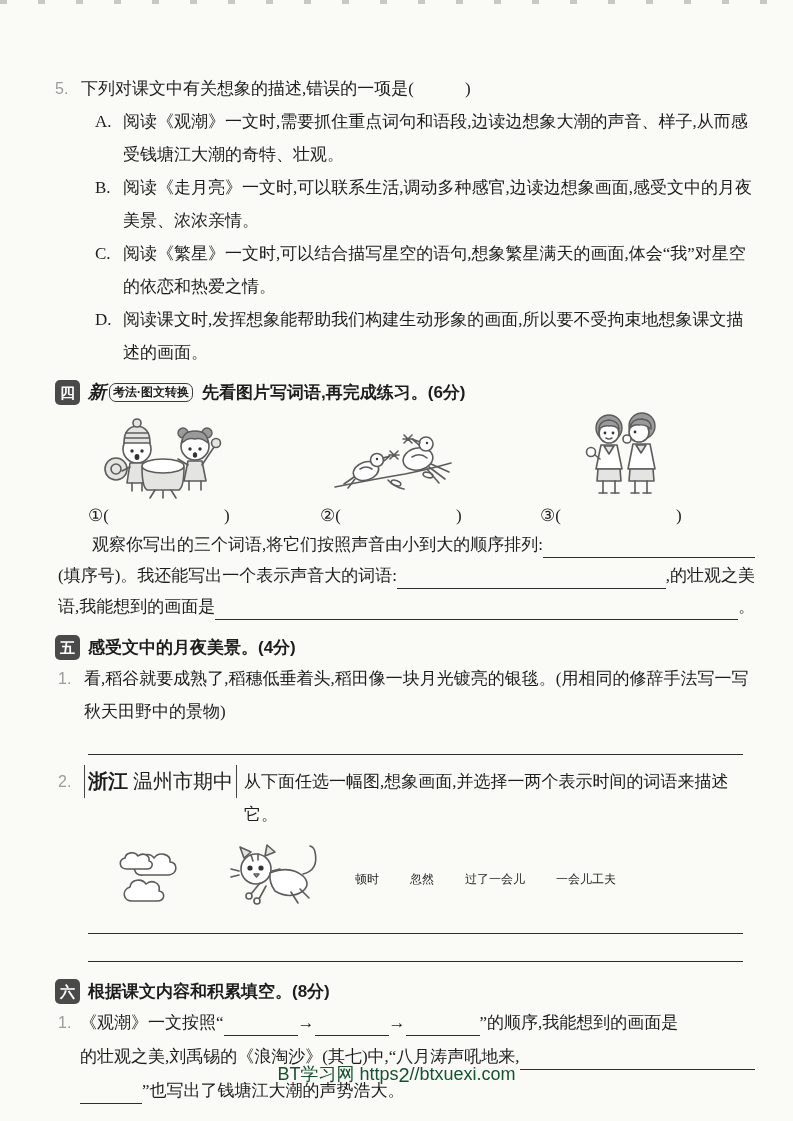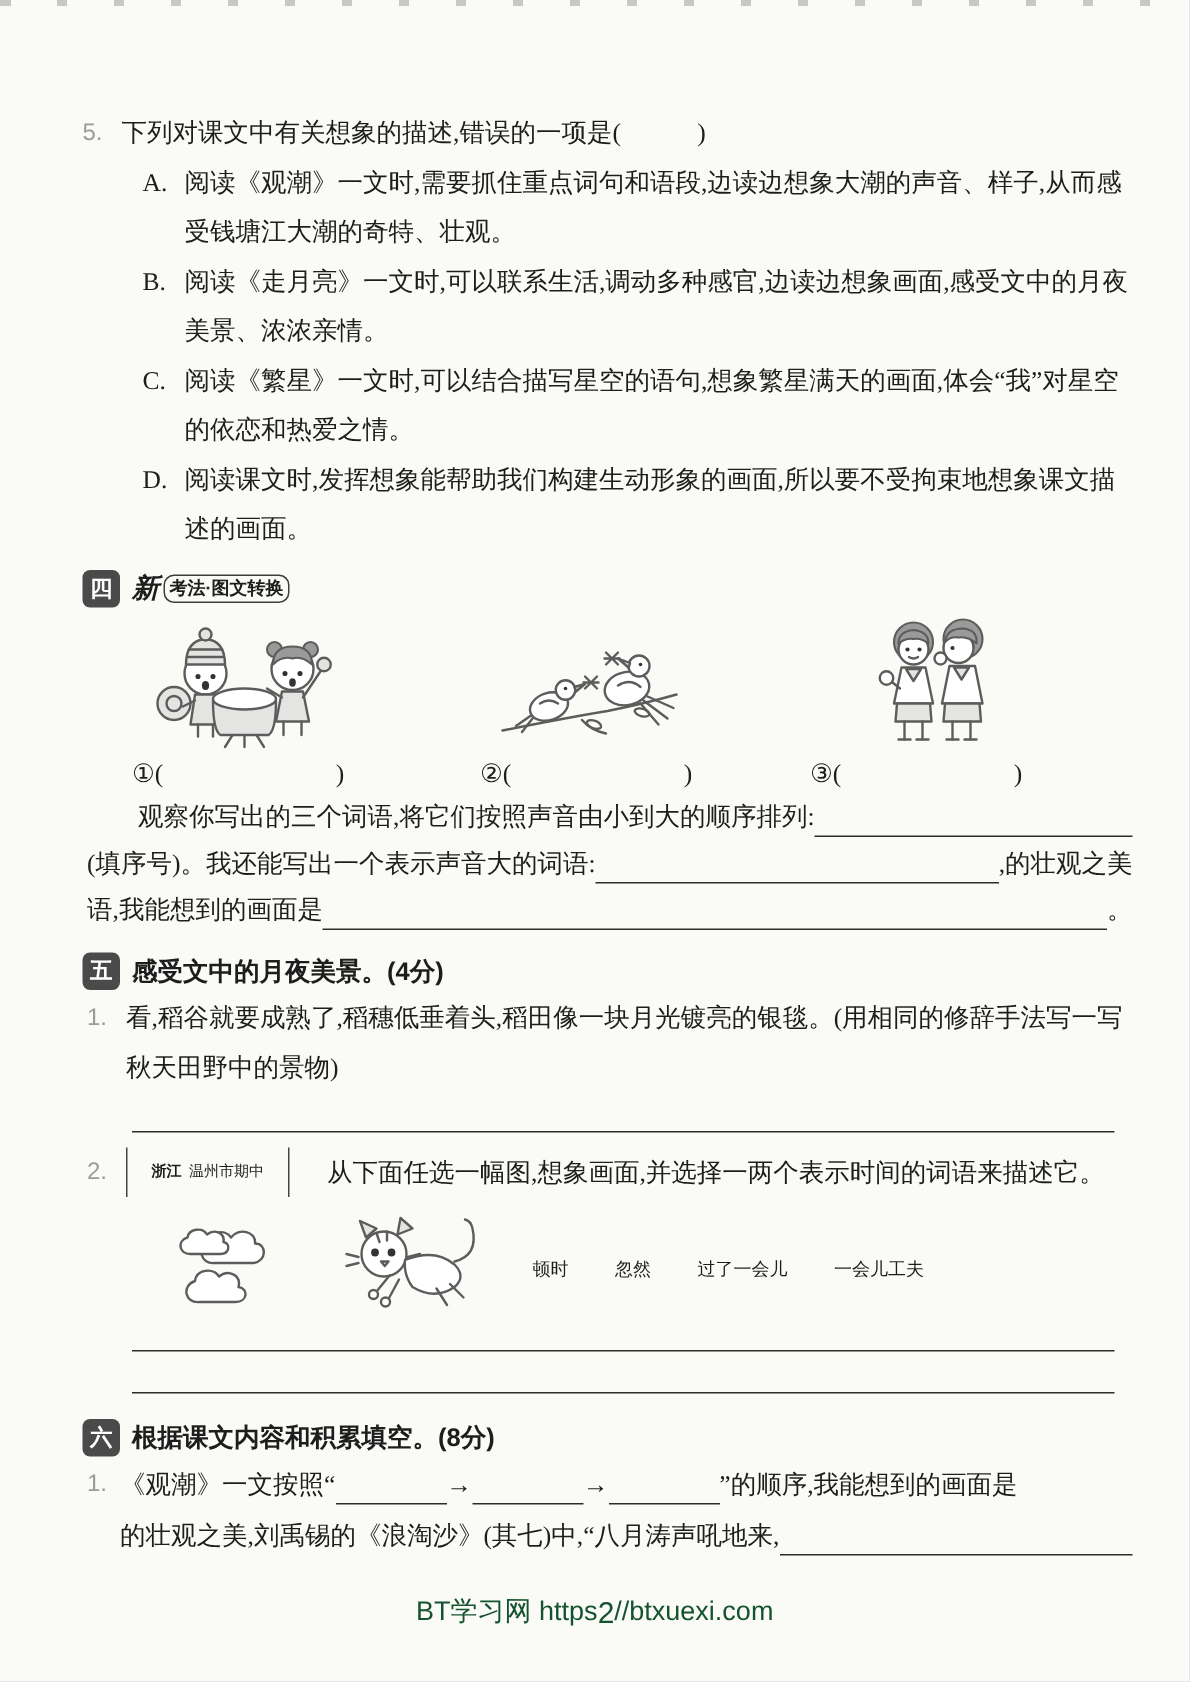--- a/index.html
+++ b/index.html
@@ -48,21 +48,21 @@
   .blank-group { position: absolute; top: 0; white-space: nowrap; }
   .paren-gap { display: inline-block; width: 115px; }
 
   .flexline { display: flex; align-items: center; line-height: 31px; }
   .fl-blank { flex: 1; border-bottom: 1.3px solid #2c2c2c; height: 26px; }
   .blank-fixed { display: inline-block; border-bottom: 1.3px solid #2c2c2c; height: 26px; vertical-align: bottom; }
   .nowrap { white-space: nowrap; flex: none; }
 
   .answer-line { border-bottom: 1.3px solid #2c2c2c; margin-left: 33px; margin-right: 12px; }
 
-  .tag-wrap { border-left: 1.2px solid #444; border-right: 1.2px solid #444; padding: 0 16px; margin-right: 25px; font-size: 10px; flex: none; }
+  .tag-wrap { border-left: 1.2px solid #444; border-right: 1.2px solid #444; padding: 0 3px; margin-right: 7px; font-size: 20px; flex: none; }
   .tag-region { font-weight: bold; font-family: "Liberation Sans", sans-serif; margin-right: 5px; }
 
   .imgrow2 { position: relative; height: 80px; margin-top: 8px; }
   .time-words { position: absolute; left: 300px; top: 24px; font-size: 12px; }
   .time-words span { margin-right: 28px; }
   .time-words span:last-child { margin-right: 0; }
 
   .footer {
     position: absolute; left: 0; right: 0; bottom: 36px;
     text-align: center; color: #14532d;
@@ -102,20 +102,21 @@
     <div class="opt">
       <span class="opt-label">D.</span>
       <span class="opt-text">阅读课文时,发挥想象能帮助我们构建生动形象的画面,所以要不受拘束地想象课文描述的画面。</span>
     </div>
   </div>
 
   <div class="sec-header">
     <span class="sec-box">四</span>
     <span class="badge-new">新</span>
     <span class="badge-box">考法·图文转换</span>
+    <span class="sec-title">先看图片写词语,再完成练习。(6分)</span>
   </div>
 
   <div class="img-row">
 
     <svg class="img-abs" style="left:45px;top:0" width="132" height="88" viewBox="0 0 132 88">
       <circle class="skg" cx="16" cy="58" r="11"></circle>
       <circle class="sk" cx="16" cy="58" r="5"></circle>
       <circle class="skf" cx="37" cy="38" r="14"></circle>
       <path class="skg" d="M24,32 Q24,16 37,15 Q50,16 50,32 L24,32 Z"></path>
       <line class="sk" x1="25" y1="27" x2="49" y2="27"></line>
@@ -287,19 +288,23 @@
         <span class="nowrap">→</span>
         <span class="blank-fixed" style="width:74px"></span>
         <span class="nowrap">→</span>
         <span class="blank-fixed" style="width:74px"></span>
         <span class="nowrap">”的顺序,我能想到的画面是</span>
       </div>
       <div class="flexline" style="line-height:34px">
         <span class="nowrap">的壮观之美,刘禹锡的《浪淘沙》(其七)中,“八月涛声吼地来,</span>
         <span class="fl-blank"></span>
       </div>
+      <div class="flexline" style="line-height:34px">
+        <span class="blank-fixed" style="width:62px"></span>
+        <span class="nowrap">”也写出了钱塘江大潮的声势浩大。</span>
+      </div>
     </div>
   </div>
 
   <div class="footer">
     <span>BT学习网 https</span><span class="pgnum">2</span><span>//btxuexi.com</span>
   </div>
 </div>
 
 </body></html>

